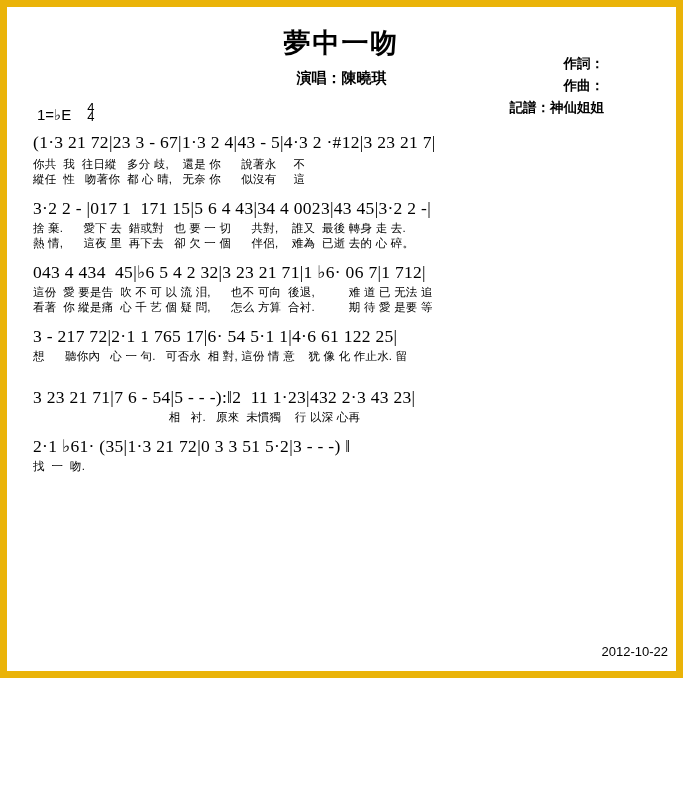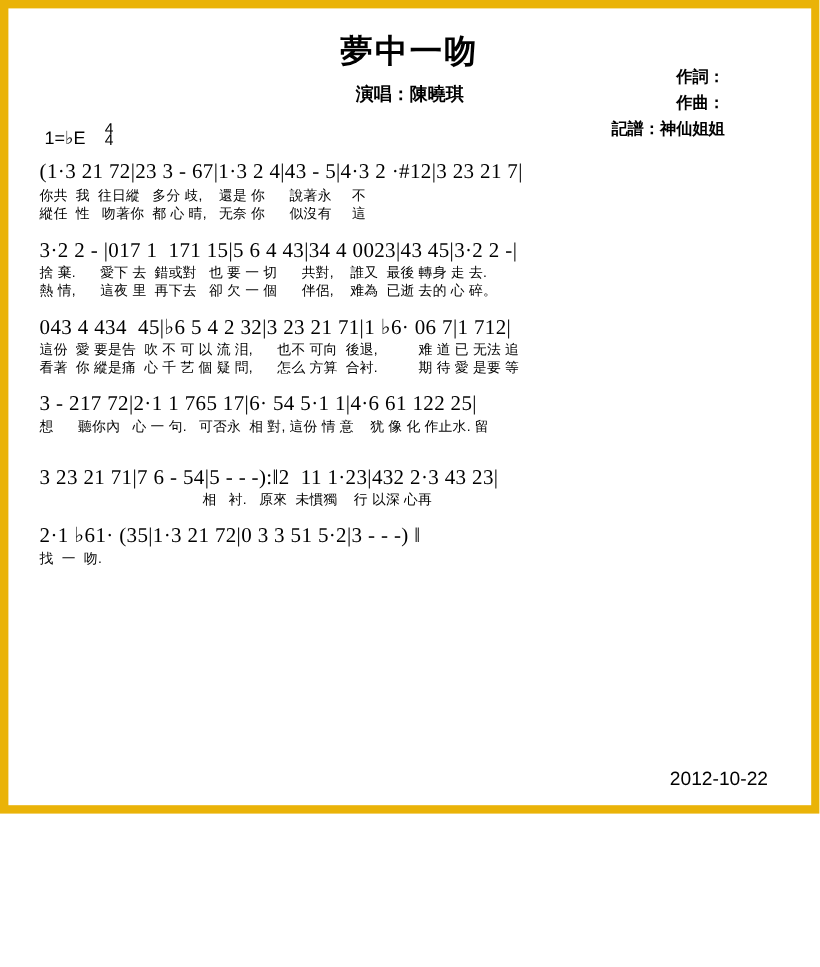--- a/index.html
+++ b/index.html
@@ -90,23 +90,23 @@
     font-family: "Liberation Sans", sans-serif;
     font-size: 11.5px;
     white-space: pre;
     padding-left: 26px;
     line-height: 15px;
     letter-spacing: 0.2px;
   }
   .gap { height: 6px; }
   .date {
     position: absolute;
-    right: 36px;
+    right: 8px;
     bottom: 12px;
-    font-size: 16px;
+    font-size: 13px;
     font-family: "Liberation Sans", sans-serif;
   }
 </style>
 </head>
 <body>
 
 <div class="page">
 
   <div class="title">夢中一吻</div>
 

